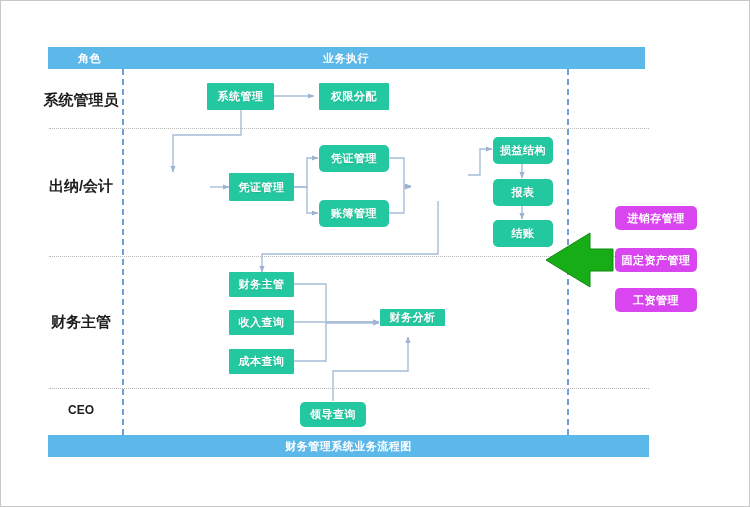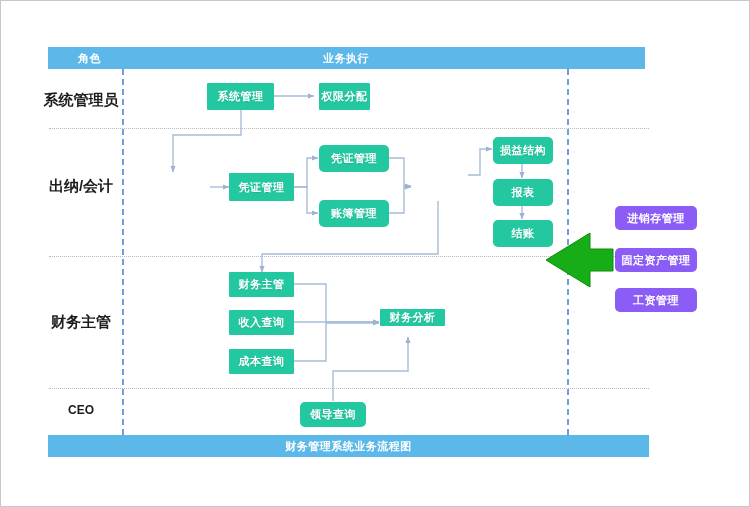--- a/index.html
+++ b/index.html
@@ -58,21 +58,21 @@
     display:flex;align-items:center;justify-content:center;
     white-space:nowrap;
     letter-spacing:.5px;
     text-shadow:0 1px 1px rgba(0,0,0,.10);
   }
   .node.sq{border-radius:1px;}
   .node.rnd{border-radius:5px;}
 
   
   .gnode{
-    background:#8b5cf6;
+    background:#d946ef;
     color:#ffffff;
     font-size:11px;
     font-weight:bold;
     display:flex;align-items:center;justify-content:center;
     white-space:nowrap;
     border-radius:5px;
     letter-spacing:.5px;
   }
 
   
@@ -140,21 +140,21 @@
 
       <path d="M293,360 L325,360 L325,322 L378,322"></path>
 
       <path d="M332,400 L332,370 L407,370 L407,336"></path>
     </g>
 
     <path d="M545,259 L589,232 L589,248 L612,248 L612,270 L589,270 L589,286 z" fill="#17ad17" stroke="#0f8a0f" stroke-width="1"></path>
   </svg>
 
   <div class="abs node sq" style="left:206px;top:82px;width:67px;height:27px;">系统管理</div>
-  <div class="abs node sq" style="left:318px;top:82px;width:51px;height:27px;">权限分配</div>
+  <div class="abs node sq" style="left:318px;top:82px;width:70px;height:27px;">权限分配</div>
 
   <div class="abs node sq" style="left:228px;top:172px;width:65px;height:28px;">凭证管理</div>
   <div class="abs node rnd" style="left:318px;top:144px;width:70px;height:27px;">凭证管理</div>
   <div class="abs node rnd" style="left:318px;top:199px;width:70px;height:27px;">账簿管理</div>
   <div class="abs node rnd" style="left:492px;top:136px;width:60px;height:27px;">损益结构</div>
   <div class="abs node rnd" style="left:492px;top:178px;width:60px;height:27px;">报表</div>
   <div class="abs node rnd" style="left:492px;top:219px;width:60px;height:27px;">结账</div>
 
   <div class="abs node sq" style="left:228px;top:271px;width:65px;height:25px;">财务主管</div>
   <div class="abs node sq" style="left:228px;top:309px;width:65px;height:25px;">收入查询</div>

